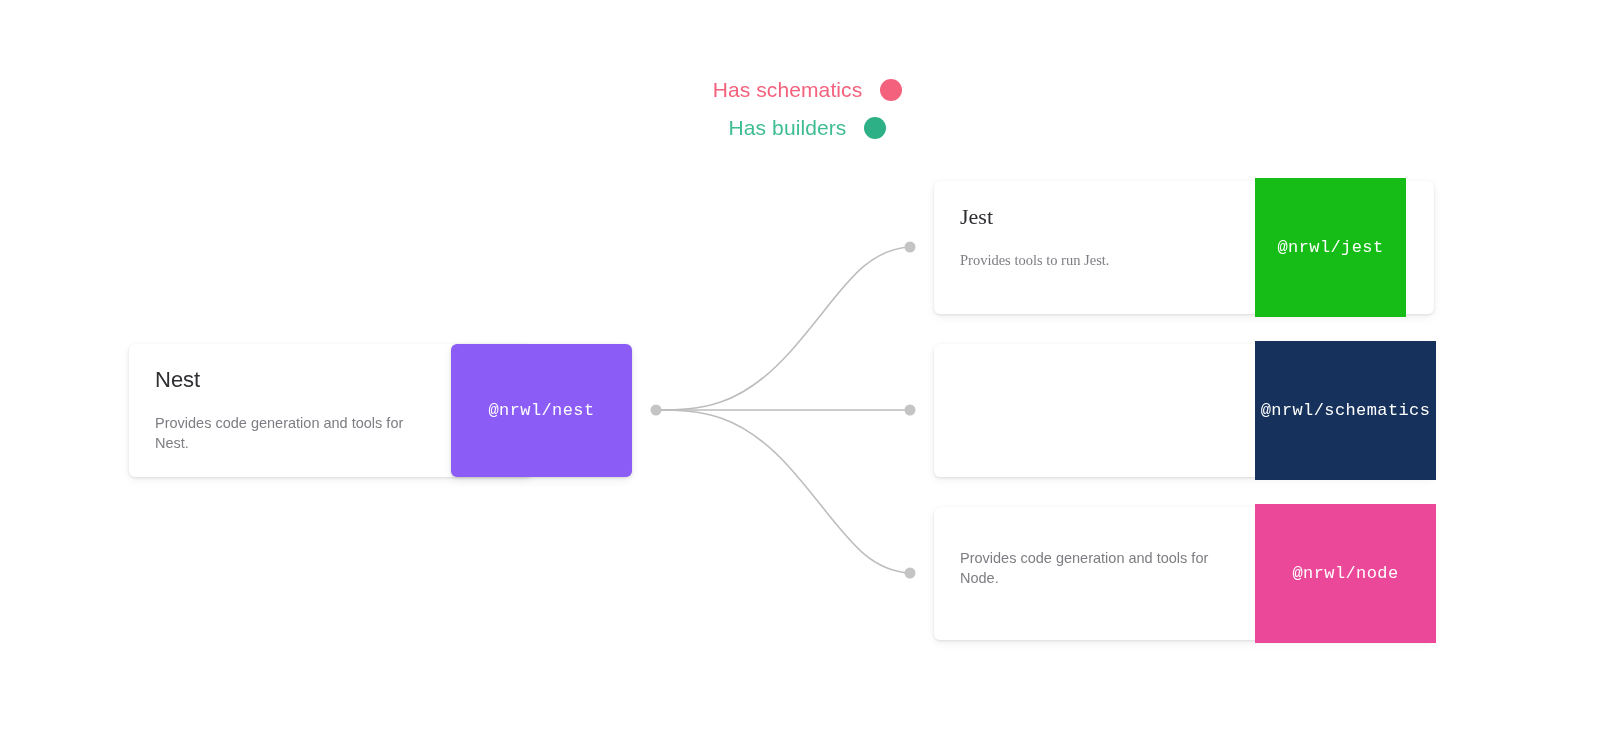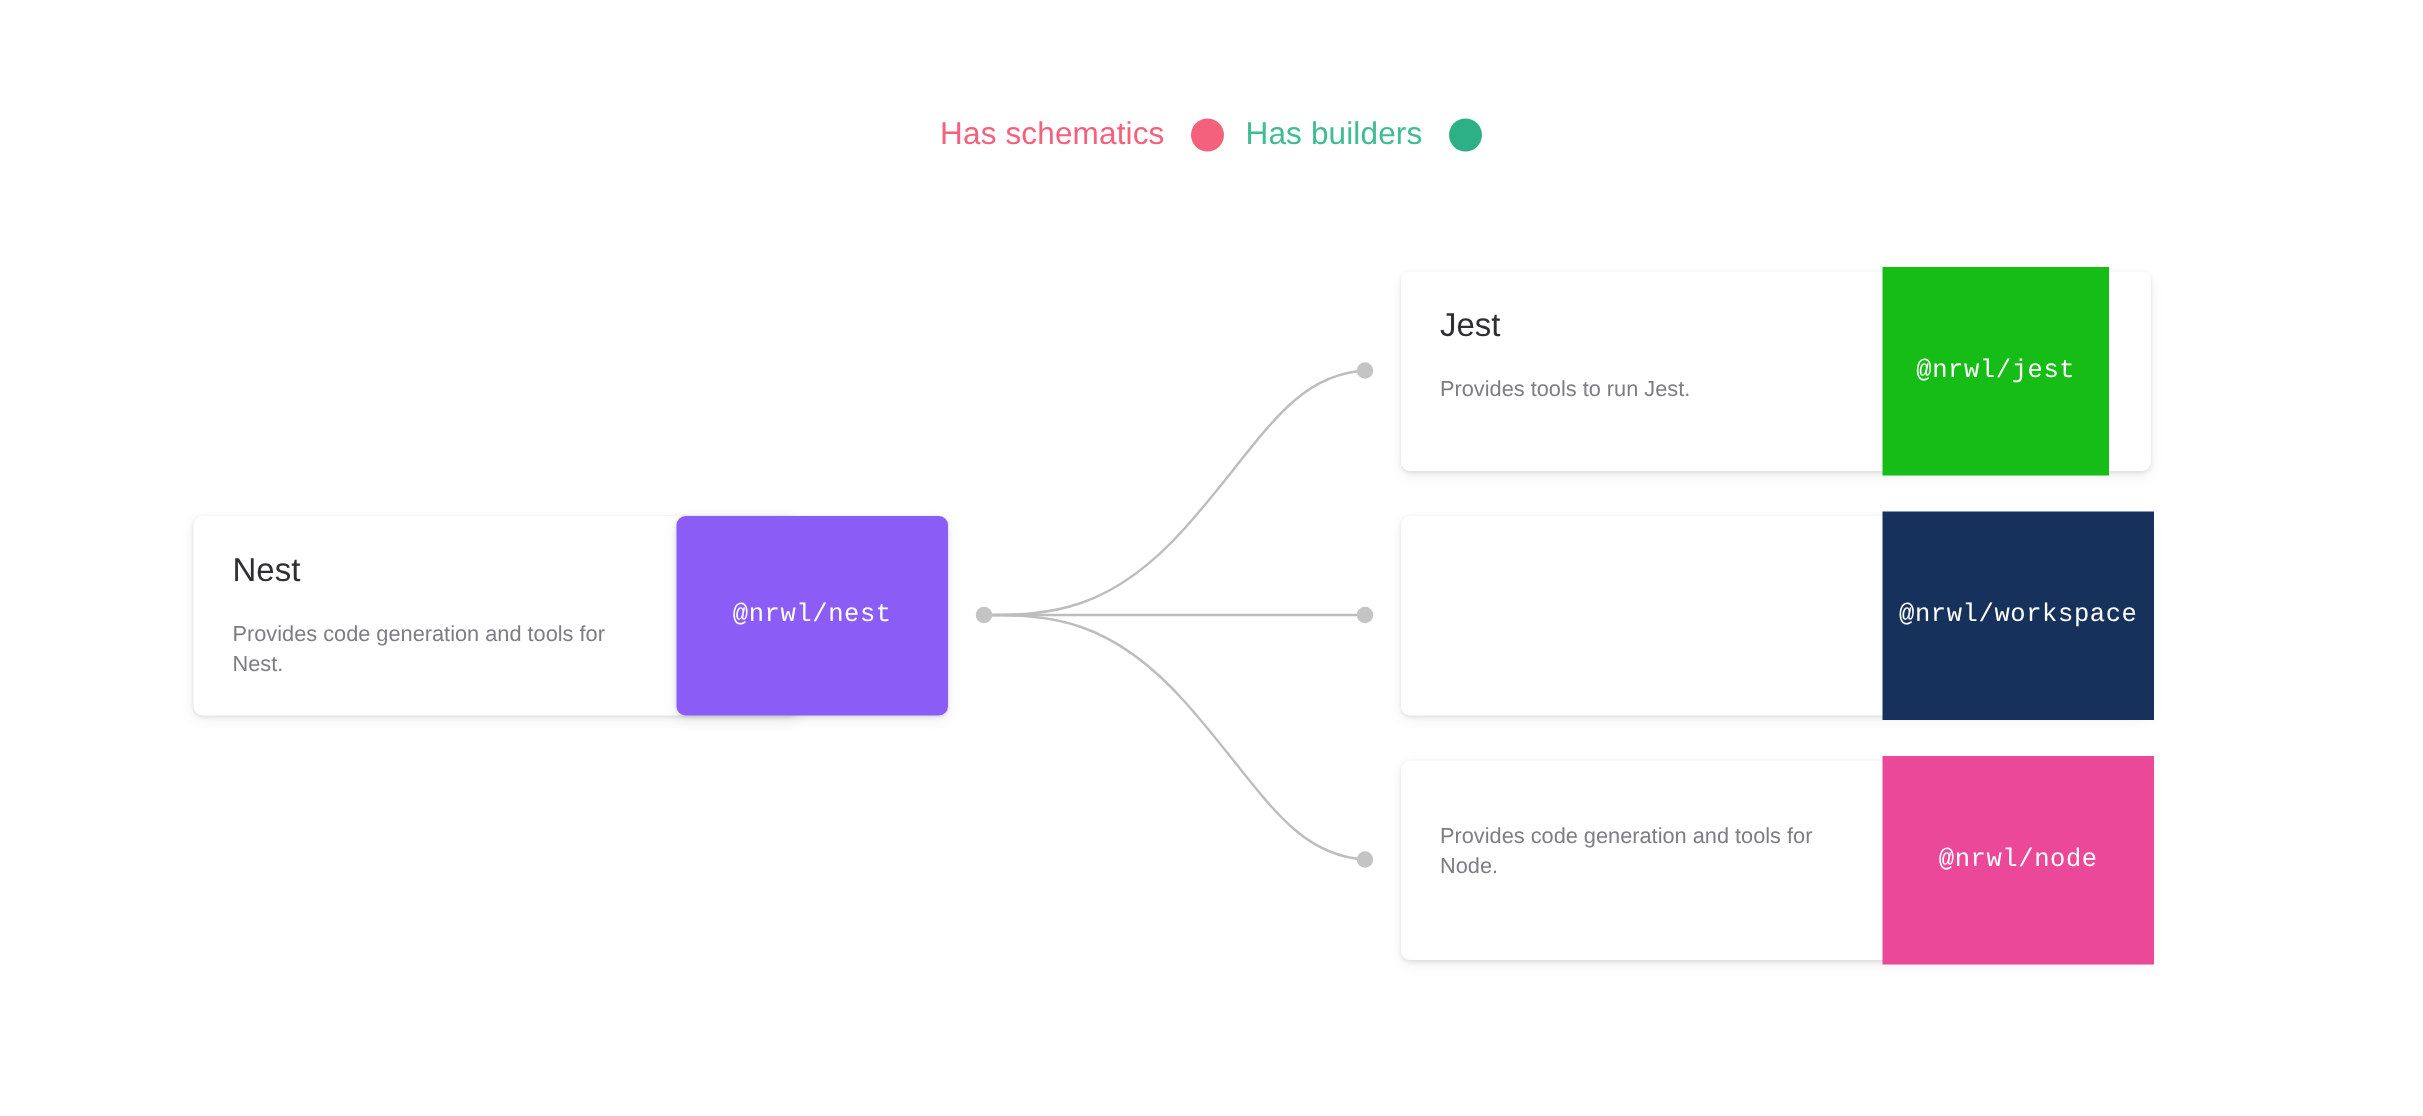--- a/index.html
+++ b/index.html
@@ -19,20 +19,21 @@
   
   #legend {
     position: absolute;
     left: 0;
     top: 78px;
     width: 1615px;
     display: flex;
     justify-content: center;
     align-items: center;
     gap: 14px;
+    flex-direction: column;
   }
   .legend-group {
     display: flex;
     align-items: center;
     gap: 18px;
   }
   .legend-label {
     font-size: 21px;
     letter-spacing: 0.1px;
   }
@@ -108,21 +109,21 @@
   #card-nest .card-body { width: 403px; height: 133px; }
   #card-nest .dot-row  { left: 410px; }
   #panel-nest {
     left: 451px; top: 344px; width: 181px; height: 133px;
     background: #8b5cf6;
     border-radius: 6px;
     box-shadow: 0 1px 3px rgba(0,0,0,0.12), 0 3px 10px rgba(0,0,0,0.07);
   }
 
   
-  #card-jest      { left: 934px; top: 181px; width: 500px; height: 133px; }
+  #card-jest      { left: 934px; top: 181px; width: 500px; height: 133px; font-family: Liberation Serif, serif; }
   #card-workspace { left: 934px; top: 344px; width: 500px; height: 133px; }
   #card-node      { left: 934px; top: 507px; width: 500px; height: 133px; }
   #card-jest .card-body,
   #card-workspace .card-body,
   #card-node .card-body { width: 500px; height: 133px; }
 
   #panel-jest {
     left: 1255px; top: 178px; width: 151px; height: 139px;
     background: #16bd16;
   }
@@ -196,21 +197,21 @@
 <div class="pkg-panel" id="panel-jest">
   <span>@nrwl/jest</span>
 </div>
 
 <div class="card" id="card-workspace">
   <div class="card-body">
   </div>
 
 </div>
 <div class="pkg-panel" id="panel-workspace">
-  <span>@nrwl/workspace</span>
+  <span>@nrwl/schematics</span>
 </div>
 
 <div class="card" id="card-node">
   <div class="card-body">
     <p class="card-desc">Provides code generation and tools for Node.</p>
   </div>
 
 </div>
 <div class="pkg-panel" id="panel-node">
   <span>@nrwl/node</span>

